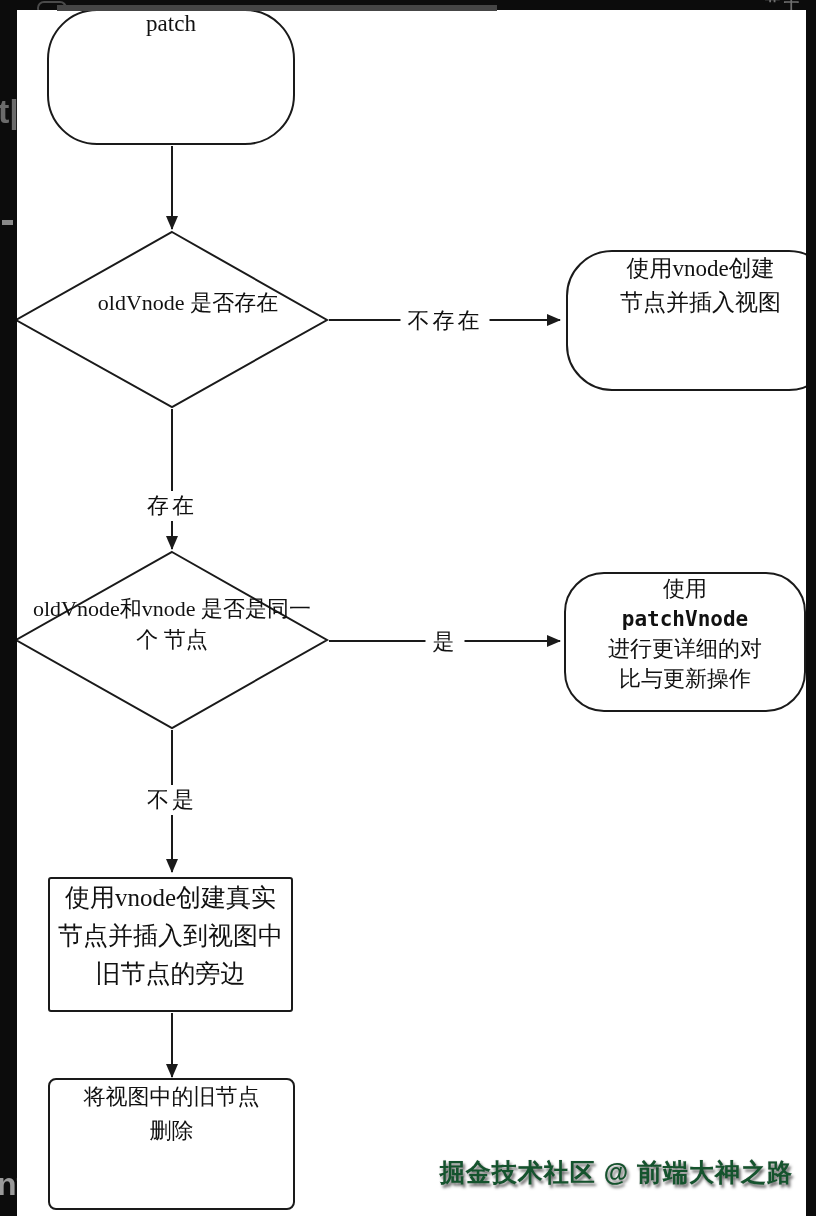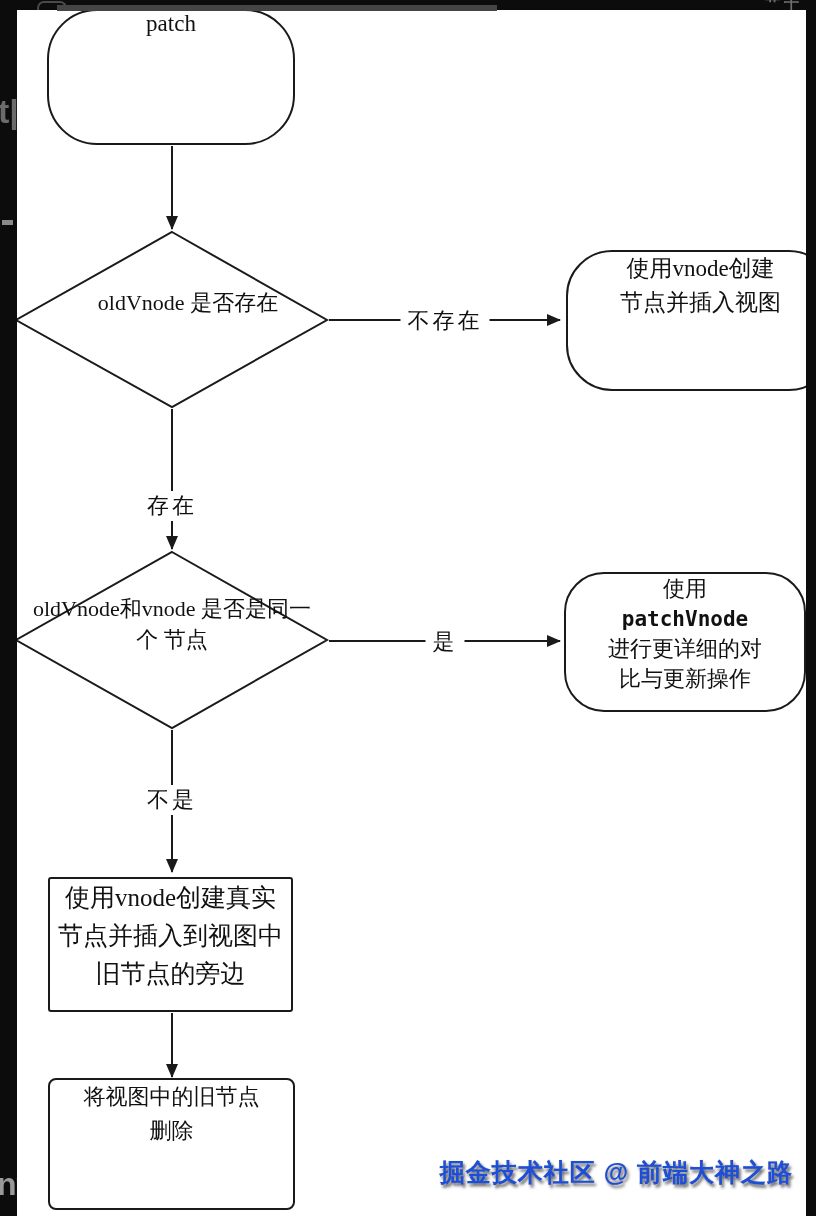--- a/index.html
+++ b/index.html
@@ -36,21 +36,21 @@
   #progress-strip{position:absolute;left:57px;top:5px;width:440px;height:6px;background:#454545;z-index:6;}
   .artifact{position:absolute;z-index:6;color:#7d7d7d;font-family:"Liberation Sans",sans-serif;font-weight:bold;}
   #art-t{left:-2px;top:92px;font-size:34px;color:#6b6b6b;}
   #art-dash{left:2px;top:220px;width:11px;height:5px;background:#8a8a8a;}
   #art-nt{left:-3px;top:1166px;font-size:32px;color:#999;}
   #art-tl{left:21px;top:1px;width:26px;height:12px;border:2px solid #4a4a4a;border-radius:8px;border-bottom:none;}
   #art-tr{left:749px;top:-6px;font-size:15px;color:#6e6e6e;letter-spacing:4px;}
   .watermark{
     position:absolute;right:23px;top:1156px;z-index:7;white-space:nowrap;
     font-family:"Liberation Sans",sans-serif;font-size:25px;font-weight:bold;letter-spacing:1px;
-    color:#1d4ed8;
+    color:#14532d;
     text-shadow:0 0 1px rgba(150,150,150,0.85), 2px 3px 3px rgba(85,85,85,0.9);
   }
 </style>
 </head>
 <body>
 
 <div class="stage">
 
   <svg class="connectors" width="816" height="1216" viewBox="0 0 816 1216">
     <defs>

